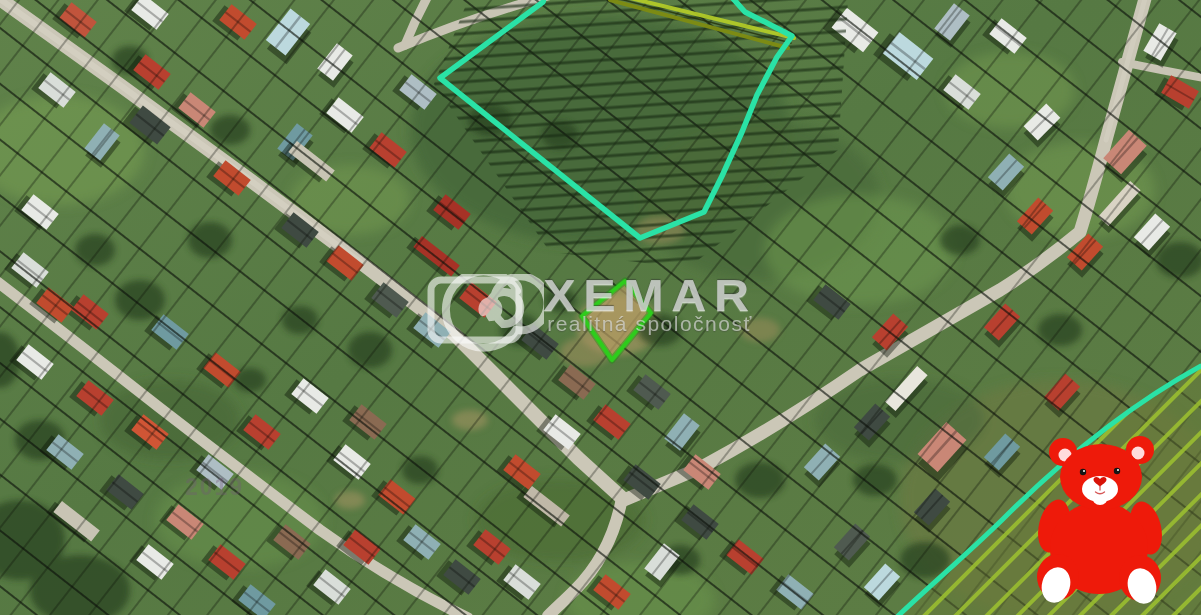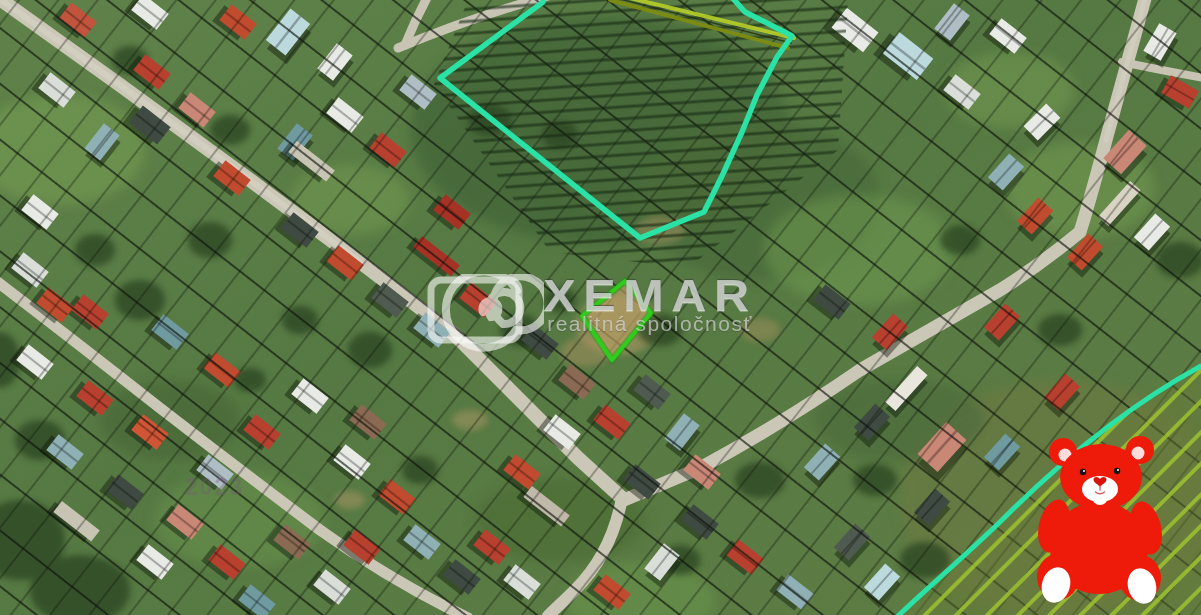--- a/index.html
+++ b/index.html
@@ -290,16 +290,16 @@
   </g>
 </svg>
 
   <div class="wm">
     <svg width="120" height="80" style="position:absolute;left:424px;top:274px;" viewBox="0 0 120 80">
       <rect x="7" y="6" width="88" height="60" rx="10" fill="none" stroke="rgba(250,250,250,0.6)" stroke-width="7"></rect>
       <path d="M93 17 A38 38 0 1 0 92 56 A27 27 0 1 0 79 50 A16 16 0 1 0 67 43 A8 8 0 1 0 59 38" fill="none" stroke="rgba(252,252,252,0.6)" stroke-width="8" stroke-linecap="round"></path>
     </svg>
     <div class="wm-title">XEMAR</div>
     <div class="wm-sub">realitná spoločnosť</div>
-    <div class="wm-year">2023</div>
+    <div class="wm-year">2019</div>
   </div>
 
 </div>
 
 </body></html>

